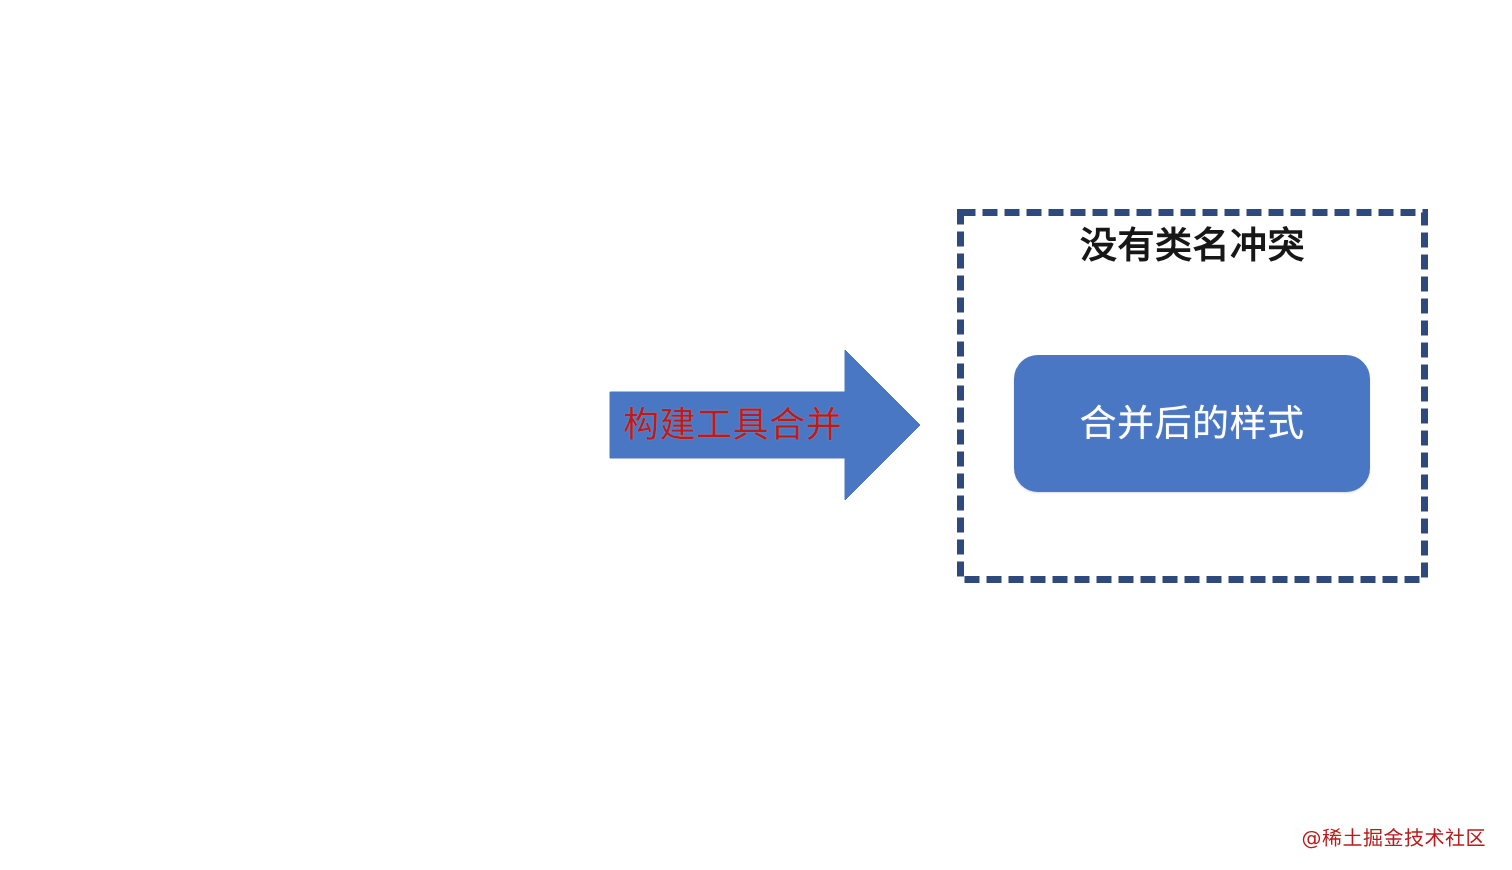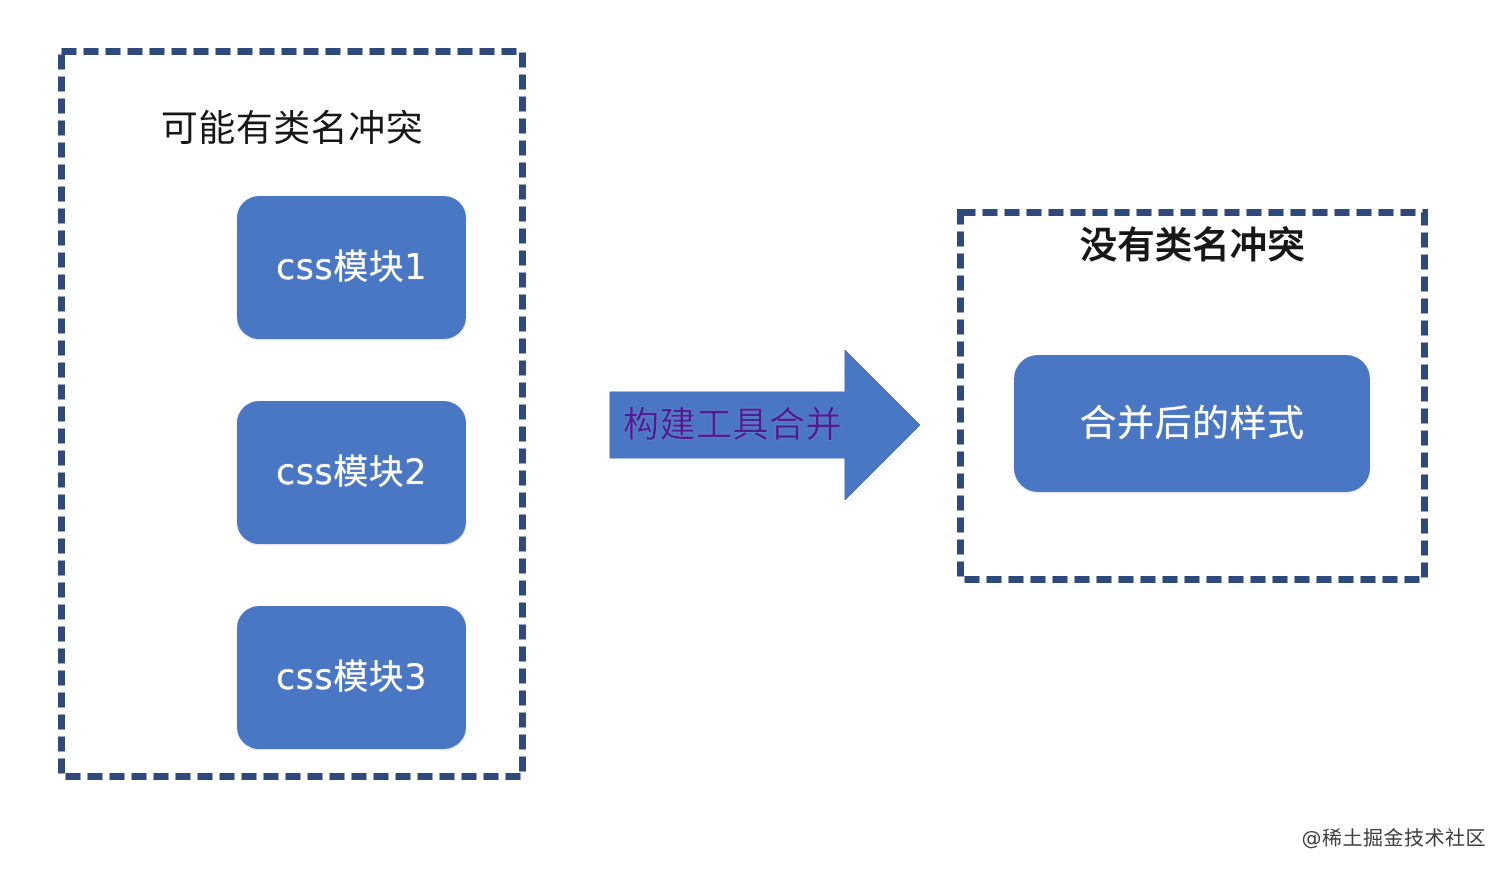--- a/index.html
+++ b/index.html
@@ -114,66 +114,48 @@
   }
   #merge-arrow .arrow-label {
     position: absolute;
     left: 10px;
     top: 47px;
     width: 235px;
     height: 66px;
     display: flex;
     align-items: center;
     justify-content: center;
-    color: #4c1d95;
+    color: #b91c1c;
     font-size: 36px;
     line-height: 1;
     letter-spacing: 0.5px;
     white-space: nowrap;
     font-family: "DejaVu Sans", "Liberation Sans", sans-serif;
     text-shadow: 0 0 1px rgba(255,255,255,0.5);
   }
 
   
   #watermark {
     position: absolute;
     right: 26px;
     bottom: 22px;
-    color: #404040;
+    color: #b91c1c;
     font-size: 20px;
     line-height: 1;
     white-space: nowrap;
     letter-spacing: 0.5px;
     font-family: "DejaVu Sans", "Liberation Sans", sans-serif;
     user-select: none;
   }
 </style>
 </head>
 <body>
 
 <div id="canvas">
 
-  <div class="group-box" id="group-left">
-    <svg class="dash-frame" viewBox="0 0 468 732" preserveAspectRatio="none">
-      <rect x="3.5" y="3.5" width="461" height="725" fill="none" stroke="#2e4a7d" stroke-width="7" stroke-dasharray="15 7"></rect>
-    </svg>
-    <div class="group-title">可能有类名冲突</div>
-
-    <div class="module-box" id="module-1">
-      <span class="module-label">css模块1</span>
-    </div>
-
-    <div class="module-box" id="module-2">
-      <span class="module-label">css模块2</span>
-    </div>
-
-    <div class="module-box" id="module-3">
-      <span class="module-label">css模块3</span>
-    </div>
-  </div>
 
   <div id="merge-arrow">
     <svg viewBox="0 0 320 162" preserveAspectRatio="none">
       <polygon points="5,47 240,47 240,5 315,80 240,155 240,113 5,113" fill="#4a77c4" stroke="#4a77c4" stroke-width="1" stroke-linejoin="miter"></polygon>
     </svg>
     <div class="arrow-label">构建工具合并</div>
   </div>
 
   <div class="group-box" id="group-right">
     <svg class="dash-frame" viewBox="0 0 471 374" preserveAspectRatio="none">

